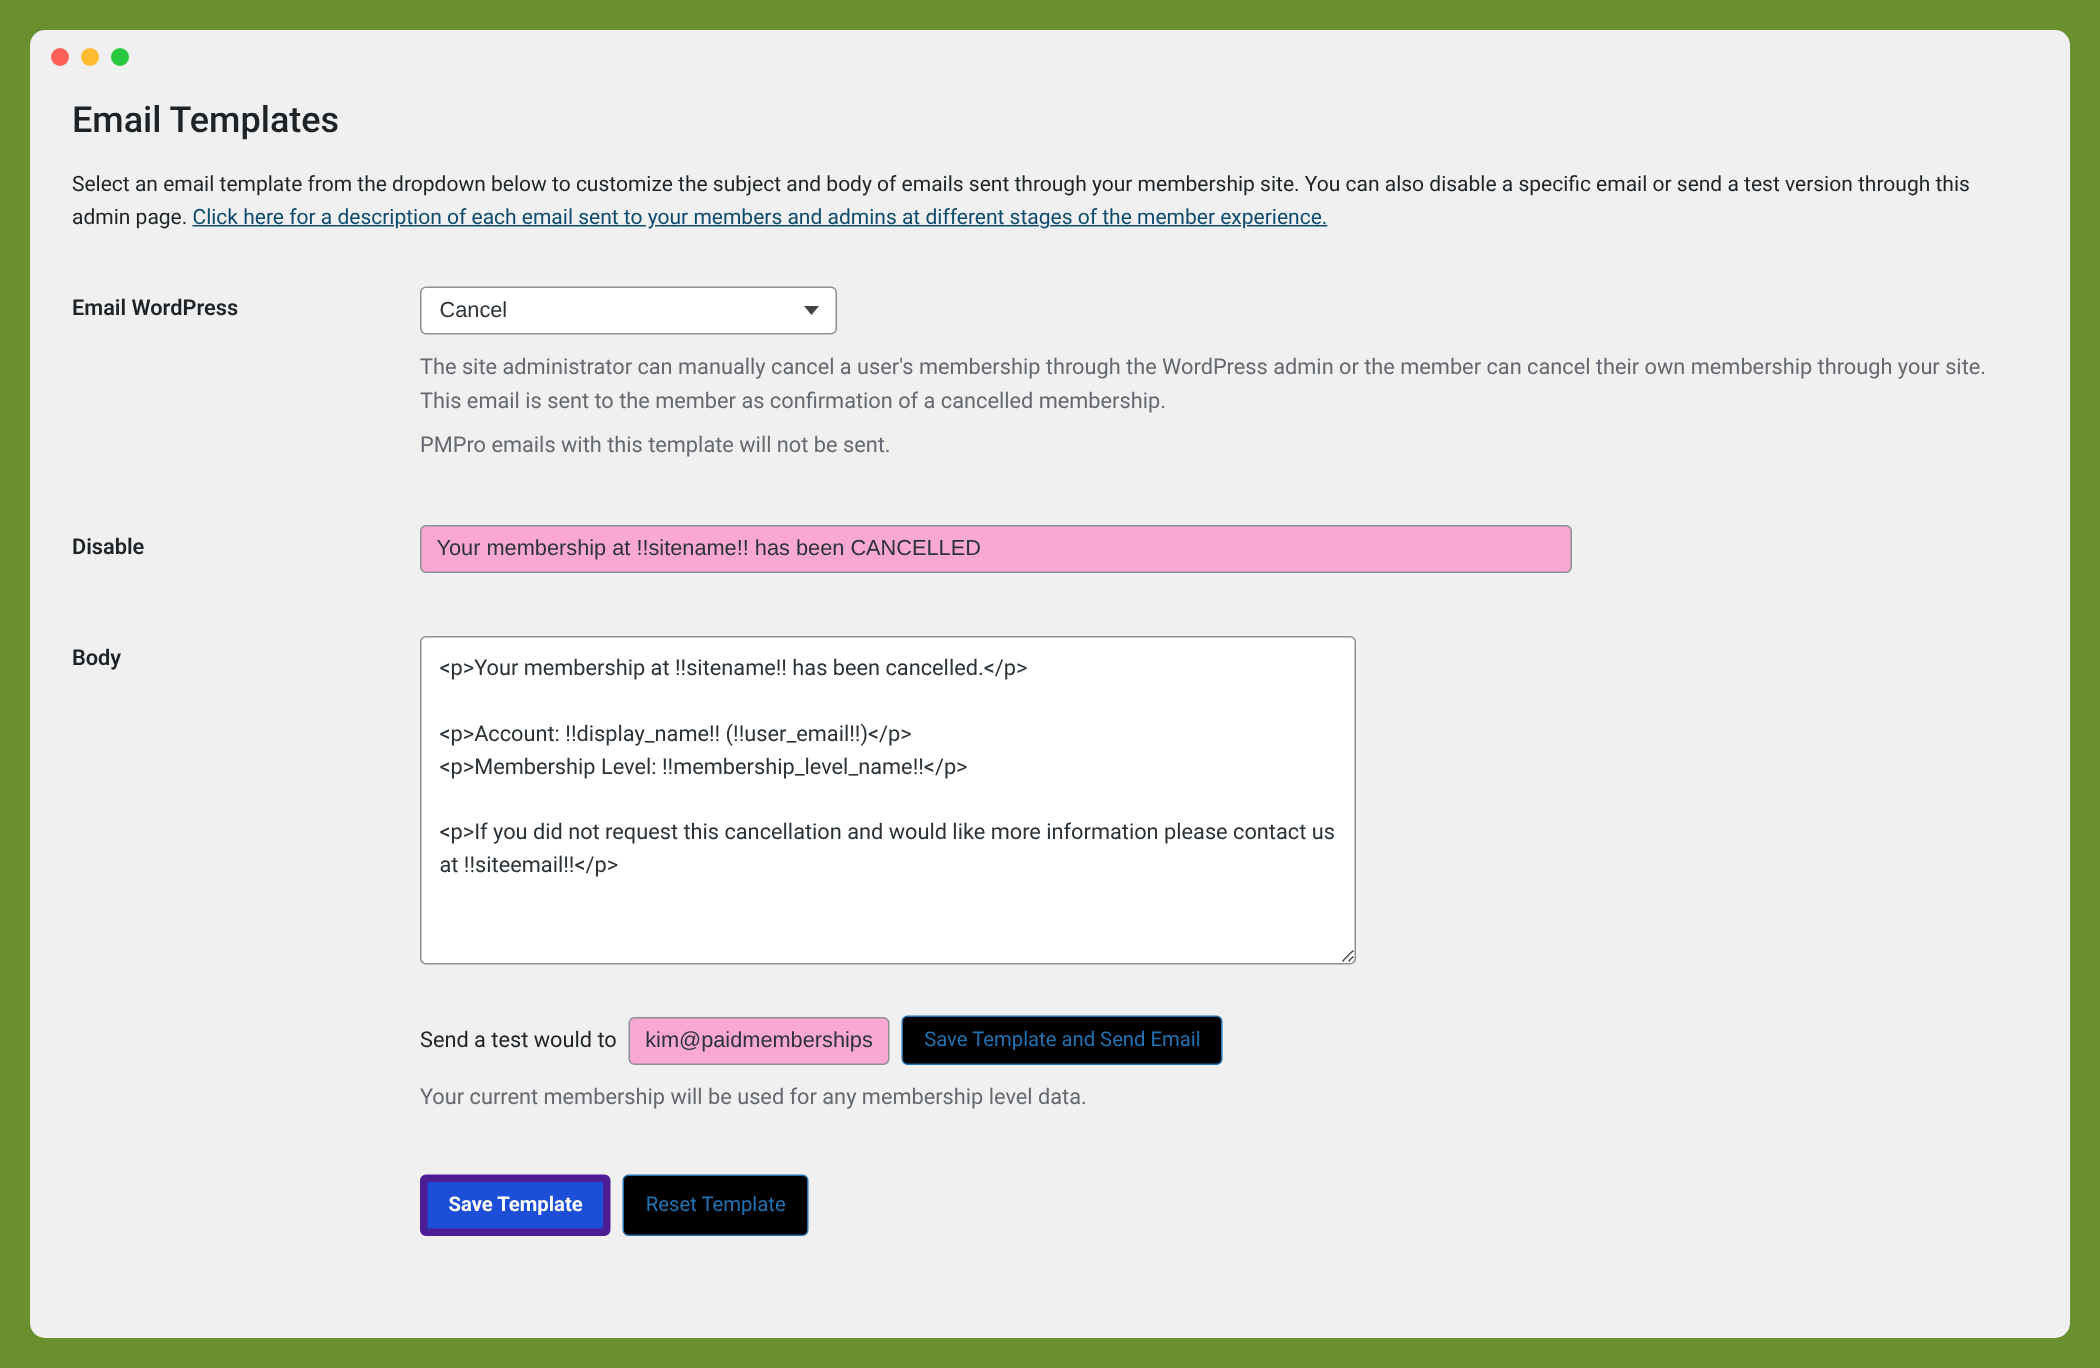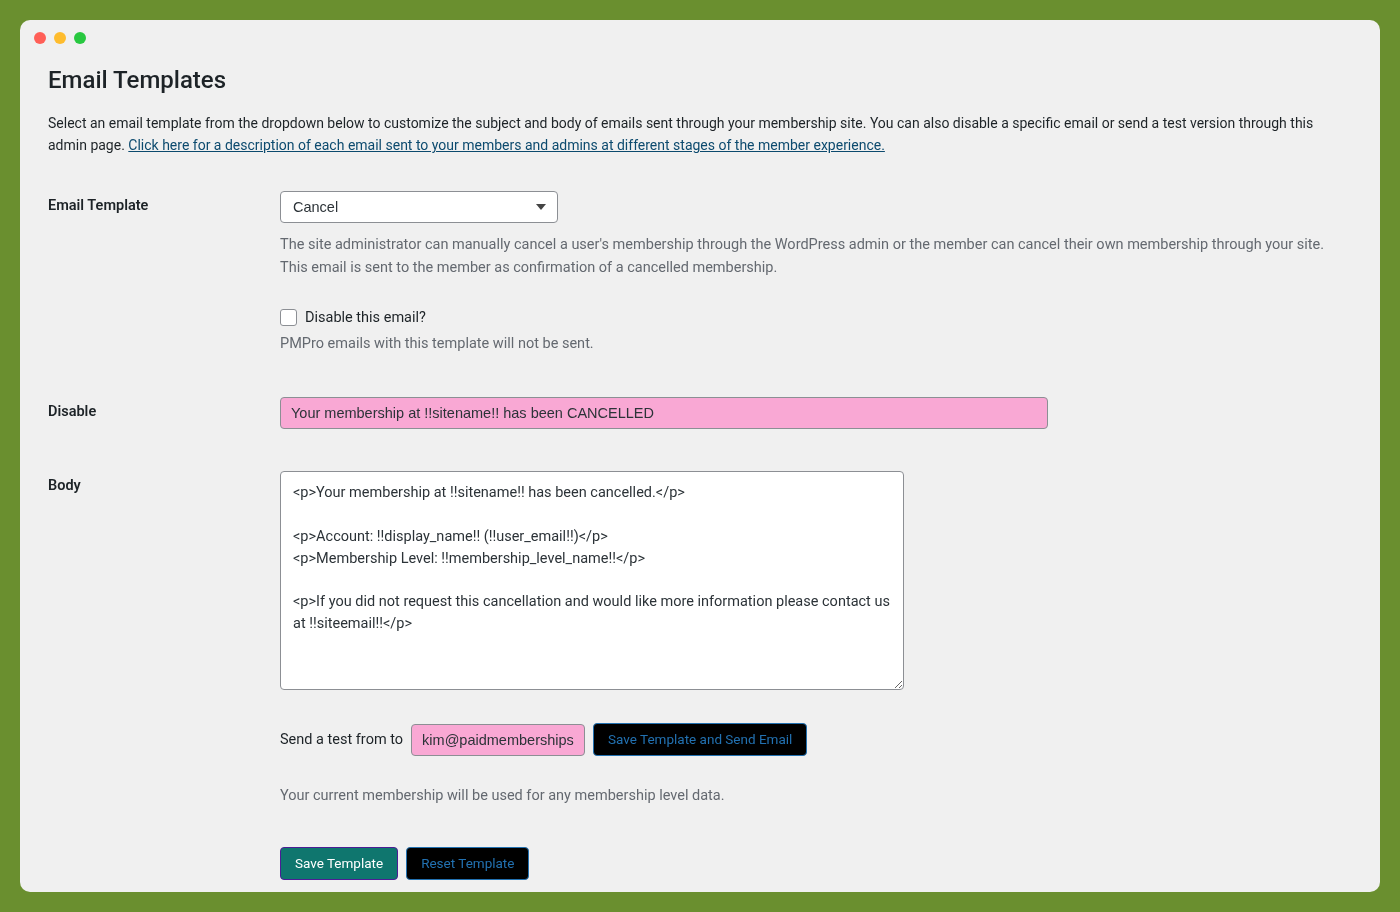--- a/index.html
+++ b/index.html
@@ -177,23 +177,24 @@
     cursor: pointer;
     font-family: inherit;
     line-height: 1.4;
   }
   .btn-secondary {
     background: #000000;
     border: 1px solid #2271b1;
     color: #2271b1;
   }
   .btn-primary {
-    background: #0f766e;
-    border: 1px solid #4c1d95;
+    background: #1d4ed8;
+    border: 5px solid #4c1d95;
     color: #fff;
+    font-weight: bold;
   }
   .action-row {
     display: flex;
     gap: 8px;
     margin-top: 40px;
   }
   .section-gap {
     height: 20px;
   }
 </style>
@@ -208,33 +209,29 @@
   </div>
 
   <div class="content">
     <h1>Email Templates</h1>
 
     <p class="intro">
       <span>Select an email template from the dropdown below to customize the subject and body of emails sent through your membership site. You can also disable a specific email or send a test version through this admin page. </span><a href="#">Click here for a description of each email sent to your members and admins at different stages of the member experience.</a>
     </p>
 
     <div class="form-row">
-      <div class="form-label">Email Template</div>
+      <div class="form-label">Email WordPress</div>
       <div class="form-field">
         <div class="select-wrap">
           <select>
             <option>Cancel</option>
           </select>
         </div>
         <div class="helper">The site administrator can manually cancel a user's membership through the WordPress admin or the member can cancel their own membership through your site. This email is sent to the member as confirmation of a cancelled membership.</div>
 
-        <div class="checkbox-row">
-          <input type="checkbox" style="">
-          <span class="cb-label">Disable this email?</span>
-        </div>
         <div class="helper" style="margin-top:6px;">PMPro emails with this template will not be sent.</div>
       </div>
     </div>
 
     <div class="section-gap"></div>
 
     <div class="form-row">
       <div class="form-label">Disable</div>
       <div class="form-field">
         <input type="text" class="subject-input" value="Your membership at !!sitename!! has been CANCELLED" style="">
@@ -247,25 +244,25 @@
       <div class="form-label">Body</div>
       <div class="form-field">
         <textarea style="">&lt;p&gt;Your membership at !!sitename!! has been cancelled.&lt;/p&gt;
 
 &lt;p&gt;Account: !!display_name!! (!!user_email!!)&lt;/p&gt;
 &lt;p&gt;Membership Level: !!membership_level_name!!&lt;/p&gt;
 
 &lt;p&gt;If you did not request this cancellation and would like more information please contact us at !!siteemail!!&lt;/p&gt;</textarea>
 
         <div class="test-row">
-          <span class="test-label">Send a test from to</span>
+          <span class="test-label">Send a test would to</span>
           <input type="text" class="test-input" value="kim@paidmemberships" style="">
           <button class="btn btn-secondary">Save Template and Send Email</button>
         </div>
-        <div class="helper" style="margin-top:28px;">Your current membership will be used for any membership level data.</div>
+        <div class="helper" style="margin-top:10px;">Your current membership will be used for any membership level data.</div>
 
         <div class="action-row">
           <button class="btn btn-primary">Save Template</button>
           <button class="btn btn-secondary">Reset Template</button>
         </div>
       </div>
     </div>
 
   </div>
 </div>

